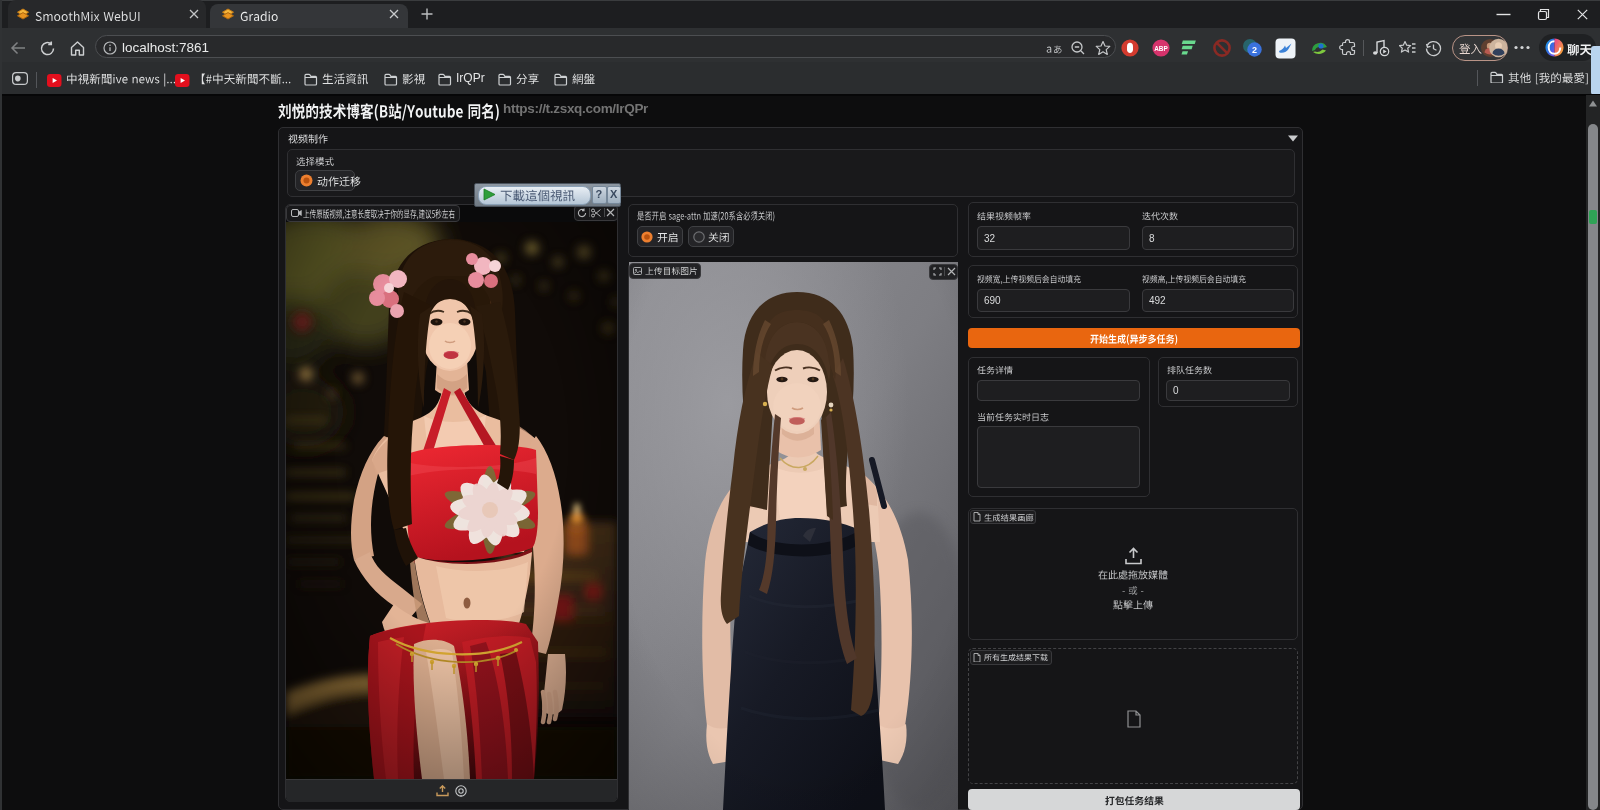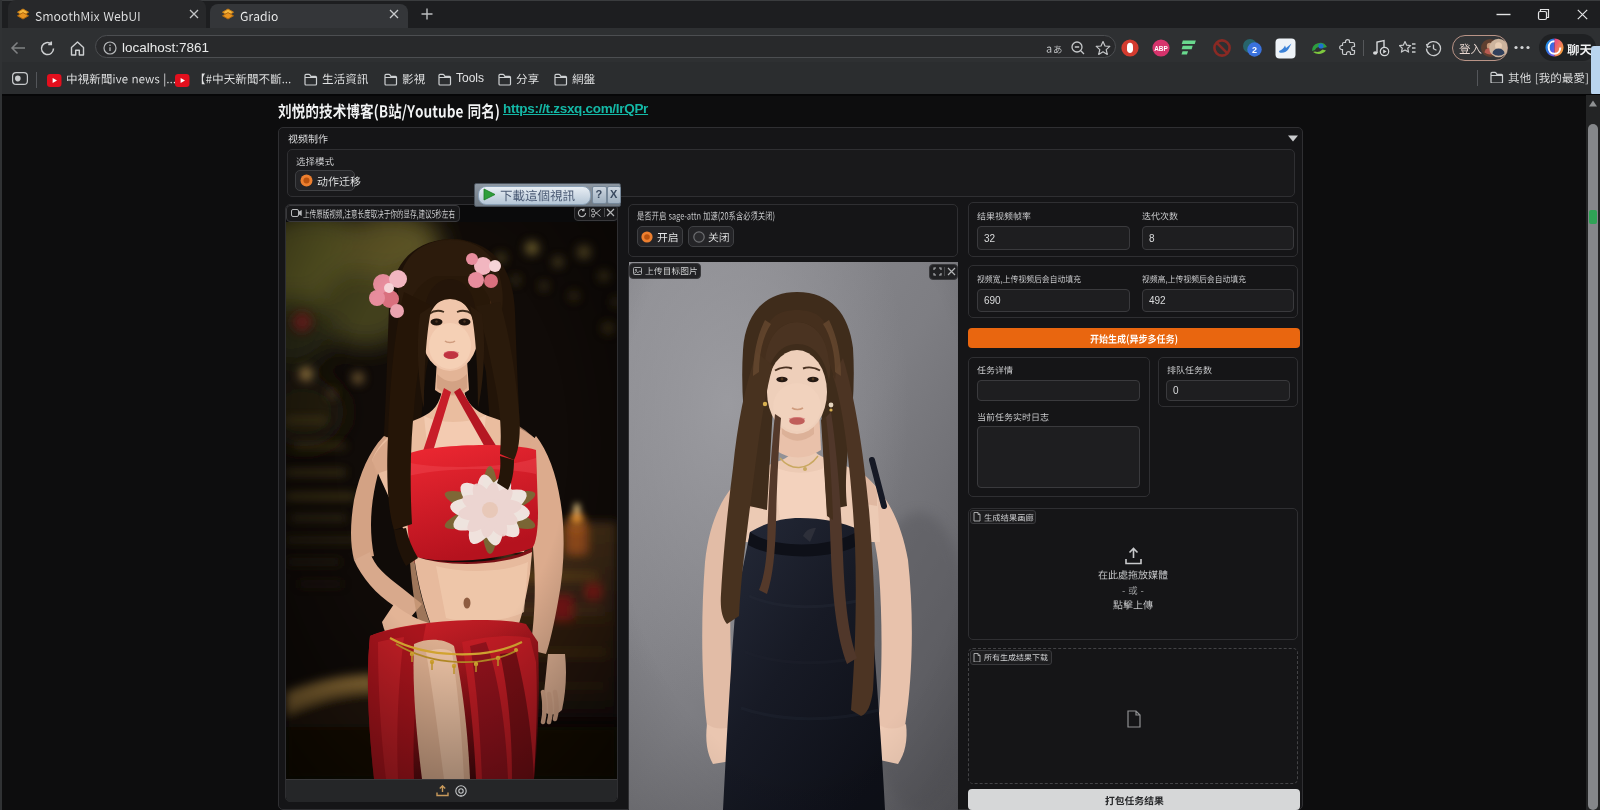--- a/index.html
+++ b/index.html
@@ -454,21 +454,21 @@
   </svg>
 <svg class="a" style="left:402px;top:71px;overflow:visible" width="25" height="17">
     <g fill="#e2e3e4" transform="translate(0,12.296) scale(0.116,0.116)">
       <use href="#g41" x="0"></use>
       <use href="#g23" x="100"></use>
     </g>
   </svg>
 <svg class="a" style="left:438px;top:73px;" width="13.5" height="12.5">
     <path d="M1,2.6 L1,11 C1,11.6 1.4,12 2,12 L11.5,12 C12.1,12 12.5,11.6 12.5,11 L12.5,4.3 C12.5,3.7 12.1,3.3 11.5,3.3 L6.8,3.3 L5.9,1.8 C5.7,1.5 5.4,1.3 5,1.3 L2,1.3 C1.4,1.3 1,1.8 1,2.6 Z M1,4.5 L12.5,4.5" stroke="#cdd0d2" stroke-width="1.2" fill="none"></path>
   </svg>
-<div class="a" style="left:456px;top:70.5px;font:12px 'Liberation Sans',sans-serif;color:#e2e3e4">Tools</div>
+<div class="a" style="left:456px;top:70.5px;font:12px 'Liberation Sans',sans-serif;color:#e2e3e4">IrQPr</div>
 <svg class="a" style="left:498px;top:73px;" width="13.5" height="12.5">
     <path d="M1,2.6 L1,11 C1,11.6 1.4,12 2,12 L11.5,12 C12.1,12 12.5,11.6 12.5,11 L12.5,4.3 C12.5,3.7 12.1,3.3 11.5,3.3 L6.8,3.3 L5.9,1.8 C5.7,1.5 5.4,1.3 5,1.3 L2,1.3 C1.4,1.3 1,1.8 1,2.6 Z M1,4.5 L12.5,4.5" stroke="#cdd0d2" stroke-width="1.2" fill="none"></path>
   </svg>
 <svg class="a" style="left:516px;top:71px;overflow:visible" width="25" height="17">
     <g fill="#e2e3e4" transform="translate(0,12.296) scale(0.116,0.116)">
       <use href="#g42" x="0"></use>
       <use href="#g43" x="100"></use>
     </g>
   </svg>
 <svg class="a" style="left:554px;top:73px;" width="13.5" height="12.5">
@@ -523,21 +523,21 @@
       <use href="#g67" x="1065"></use>
       <use href="#g68" x="1129"></use>
       <use href="#g67" x="1171"></use>
       <use href="#g69" x="1235"></use>
       <use href="#g70" x="1299"></use>
       <use href="#g71" x="1387"></use>
       <use href="#g72" x="1487"></use>
       <use href="#g73" x="1587"></use>
     </g>
   </svg>
-<div class="a" style="left:503px;top:101px;font:bold 13.5px 'Liberation Sans',sans-serif;letter-spacing:-0.3px;color:#14b8a6;text-decoration:underline">https://t.zsxq.com/IrQPr</div>
+<div class="a" style="left:503px;top:101px;font:bold 13.5px 'Liberation Sans',sans-serif;letter-spacing:-0.3px;color:#737373;">https://t.zsxq.com/IrQPr</div>
 <div class="a" style="left:278px;top:127px;width:1025px;height:683px;background:#151517;border:1px solid #2f2f32;border-radius:5px;box-sizing:border-box"></div>
 <svg class="a" style="left:288px;top:132px;overflow:visible" width="42" height="15">
     <g fill="#e9eaeb" transform="translate(0,10.6) scale(0.1,0.1)">
       <use href="#g74" x="0"></use>
       <use href="#g75" x="100"></use>
       <use href="#g76" x="200"></use>
       <use href="#g77" x="300"></use>
     </g>
   </svg>
 <svg class="a" style="left:1288px;top:135px;" width="10" height="7">

